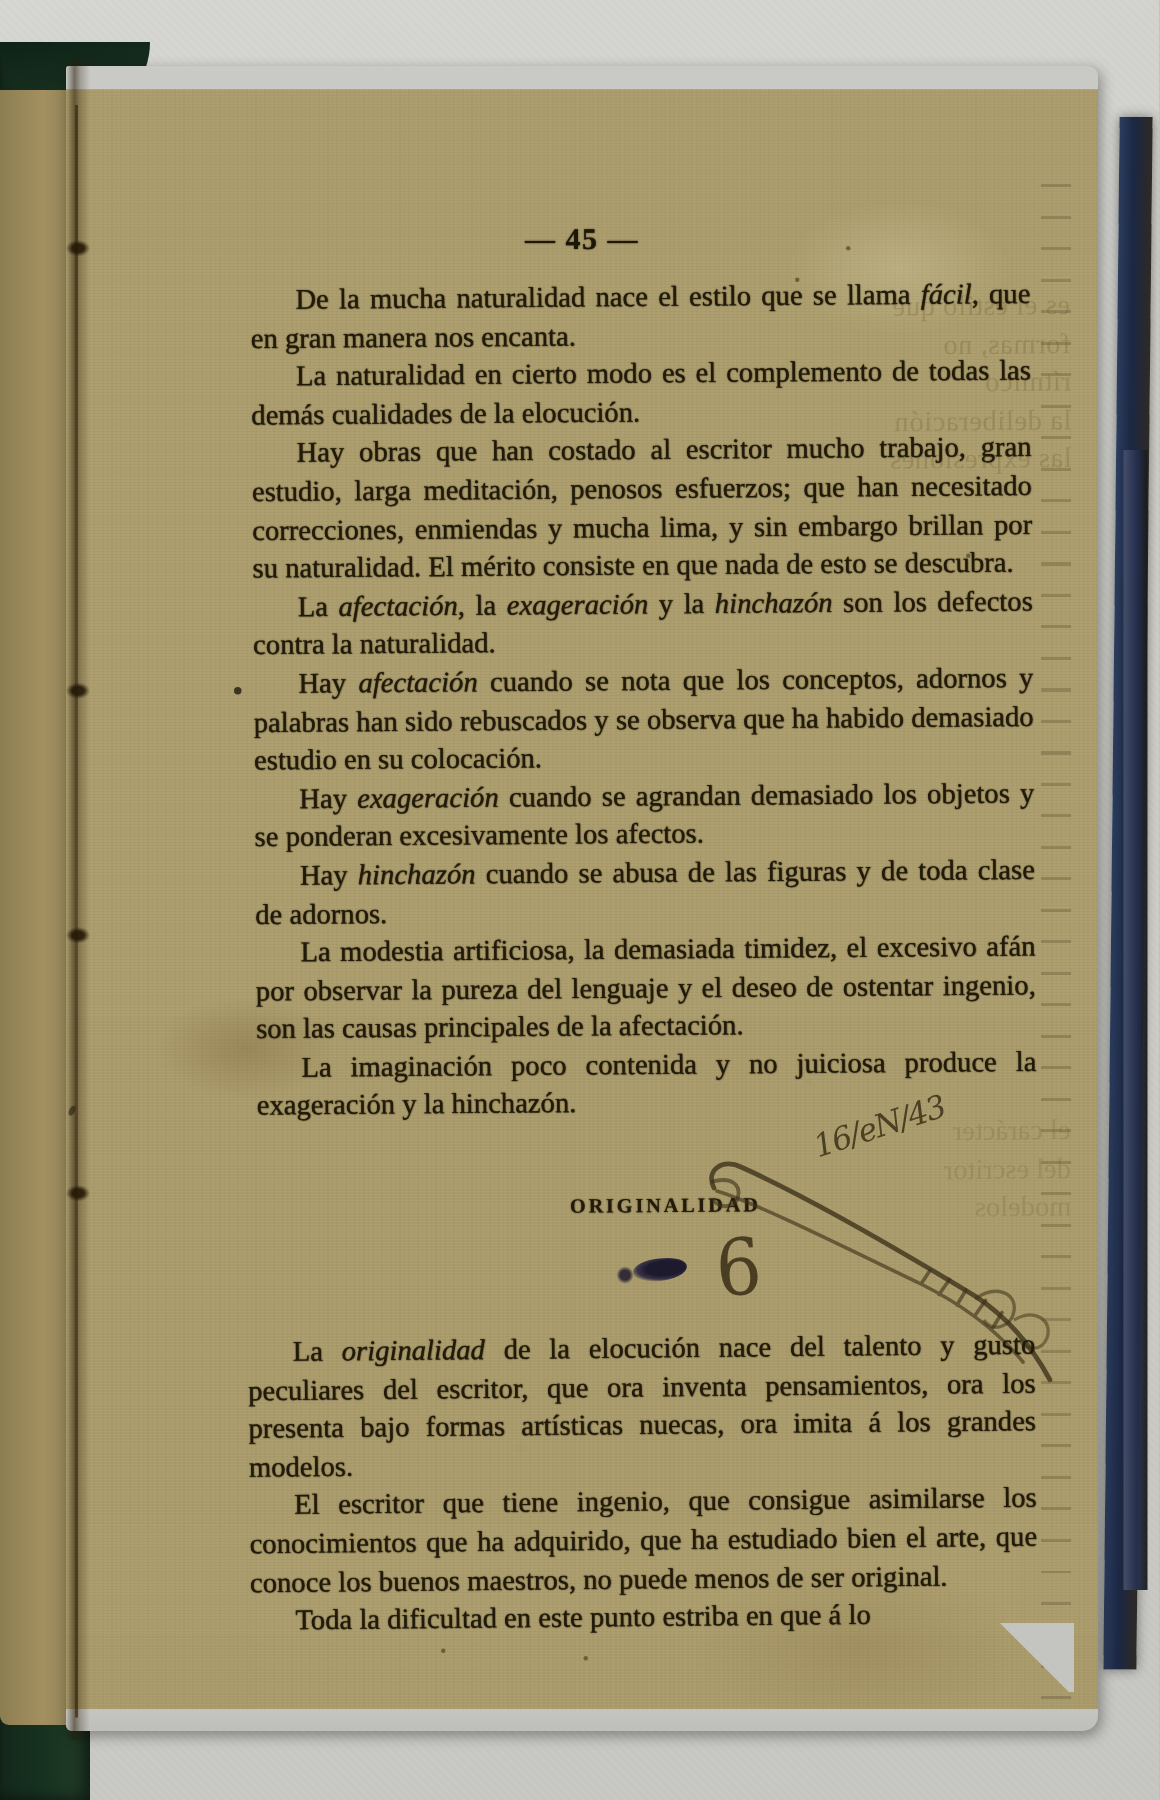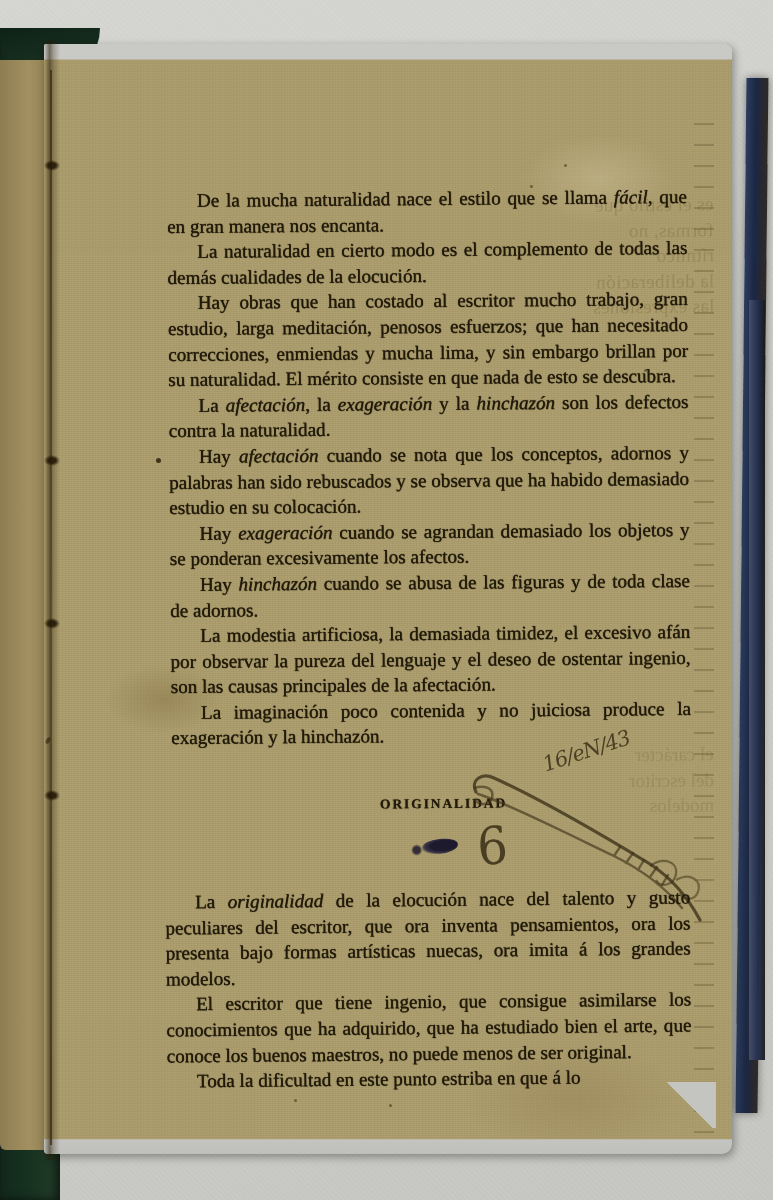--- a/index.html
+++ b/index.html
@@ -293,20 +293,21 @@
 
     <div class="ghost">es el estilo que
 formas, no
 rítmico
 la deliberación
 las expresiones</div>
     <div class="ghost2">el carácter
 del escritor
 modelos</div>
 
+    <div class="folio">— 45 —</div>
 
     <div class="col">
       <p><span>De la mucha naturalidad nace el estilo que se llama </span><em>fácil</em><span>, que en gran manera nos encanta.</span></p>
       <p><span>La naturalidad en cierto modo es el complemento de todas las demás cualidades de la elocución.</span></p>
       <p><span>Hay obras que han costado al escritor mucho trabajo, gran estudio, larga meditación, penosos esfuerzos; que han necesitado correcciones, enmiendas y mucha lima, y sin embargo brillan por su naturalidad. El mérito consiste en que nada de esto se descubra.</span></p>
       <p><span>La </span><em>afectación</em><span>, la </span><em>exageración</em><span> y la </span><em>hinchazón</em><span> son los defectos contra la naturalidad.</span></p>
       <p><span>Hay </span><em>afectación</em><span> cuando se nota que los conceptos, adornos y palabras han sido rebuscados y se observa que ha habido demasiado estudio en su colocación.</span></p>
       <p><span>Hay </span><em>exageración</em><span> cuando se agrandan demasiado los objetos y se ponderan excesivamente los afectos.</span></p>
       <p><span>Hay </span><em>hinchazón</em><span> cuando se abusa de las figuras y de toda clase de adornos.</span></p>
       <p><span>La modestia artificiosa, la demasiada timidez, el excesivo afán por observar la pureza del lenguaje y el deseo de ostentar ingenio, son las causas principales de la afectación.</span></p>

